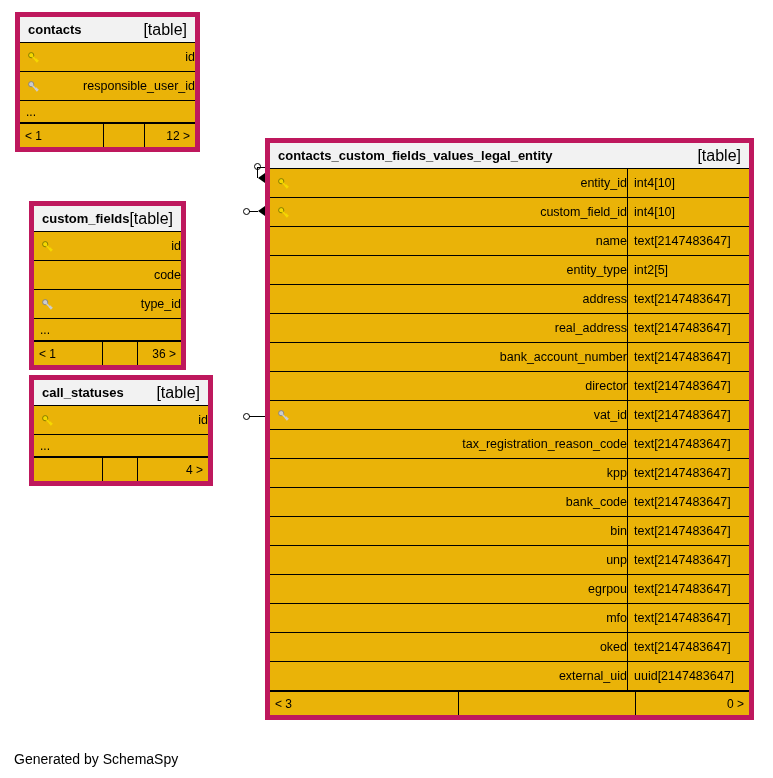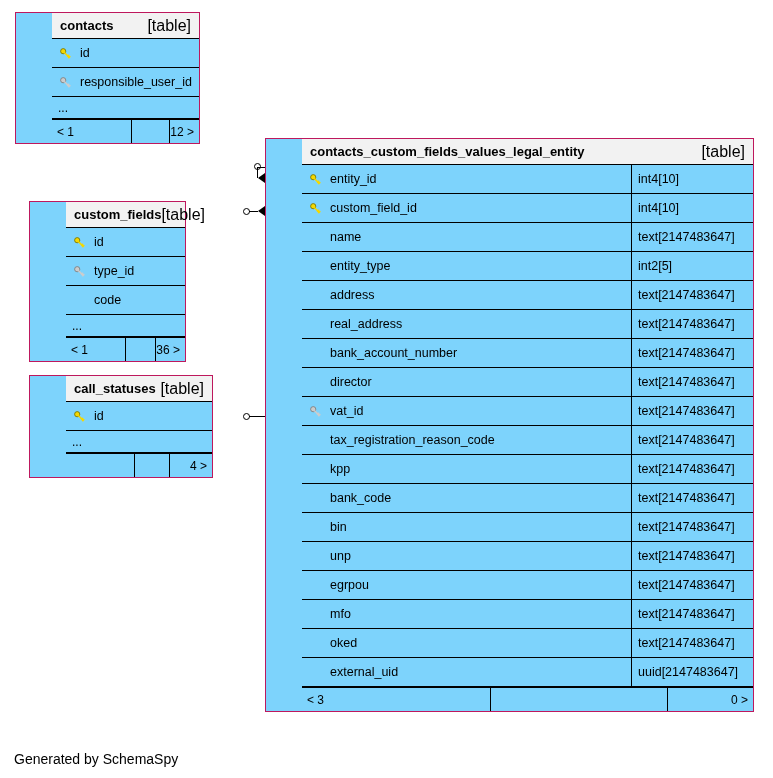--- a/index.html
+++ b/index.html
@@ -18,24 +18,23 @@
   }
   .canvas {
     position: absolute;
     left: 0; top: 0;
     width: 773px; height: 778px;
   }
 
   
   .tbox {
     position: absolute;
-    border: 1px solid #be185d;
-    background: #7dd3fc;
-    box-sizing: border-box;
-    padding-left: 36px;
+    border: 5px solid #be185d;
+    background: #eab308;
+    box-sizing: border-box;
   }
   .tbox .thead {
     display: flex;
     align-items: center;
     justify-content: space-between;
     background: #f2f2f2;
     border-bottom: 1px solid #000000;
     padding: 0 8px;
     box-sizing: border-box;
     height: 26px;
@@ -62,20 +61,21 @@
     display: flex;
     align-items: center;
     justify-content: center;
     align-self: stretch;
   }
   .row .colname {
     flex: 1 1 auto;
     padding-left: 2px;
     white-space: nowrap;
     overflow: hidden;
+    text-align: right;
   }
   .row .coltype {
     border-left: 1px solid #000000;
     align-self: stretch;
     display: flex;
     align-items: center;
     padding-left: 6px;
     box-sizing: border-box;
     white-space: nowrap;
   }
@@ -182,31 +182,31 @@
     <div class="row">
       <span class="keycell">
         <svg class="key" viewBox="0 0 11 11">
             <circle cx="3.2" cy="3.2" r="2.6" fill="#f5d800" stroke="#6b6b00" stroke-width="0.8"></circle>
             <path d="M4.6 4.8 L9.2 9.4 M7.6 8.4 L8.6 7.4 M8.8 9.6 L9.8 8.6" stroke="#f5d800" stroke-width="1.6" fill="none" stroke-linecap="round"></path>
           </svg>
       </span>
       <span class="colname">id</span>
     </div>
     <div class="row">
+      <span class="keycell"></span>
+      <span class="colname">code</span>
+    </div>
+    <div class="row">
       <span class="keycell">
         <svg class="key" viewBox="0 0 11 11">
             <circle cx="3.2" cy="3.2" r="2.6" fill="#cccccc" stroke="#777777" stroke-width="0.8"></circle>
             <path d="M4.6 4.8 L9.2 9.4 M7.6 8.4 L8.6 7.4 M8.8 9.6 L9.8 8.6" stroke="#cccccc" stroke-width="1.6" fill="none" stroke-linecap="round"></path>
           </svg>
       </span>
       <span class="colname">type_id</span>
-    </div>
-    <div class="row">
-      <span class="keycell"></span>
-      <span class="colname">code</span>
     </div>
     <div class="row ellipsis">...</div>
     <div class="tfoot">
       <div class="fcell fleft" style="width:68px;">&lt; 1</div>
       <div class="fcell fmid" style="width:36px;"></div>
       <div class="fcell fright" style="flex:1;">36 &gt;</div>
     </div>
   </div>
 
   <div class="tbox" id="tbl-call-statuses" style="left:29px; top:375px; width:184px;">

